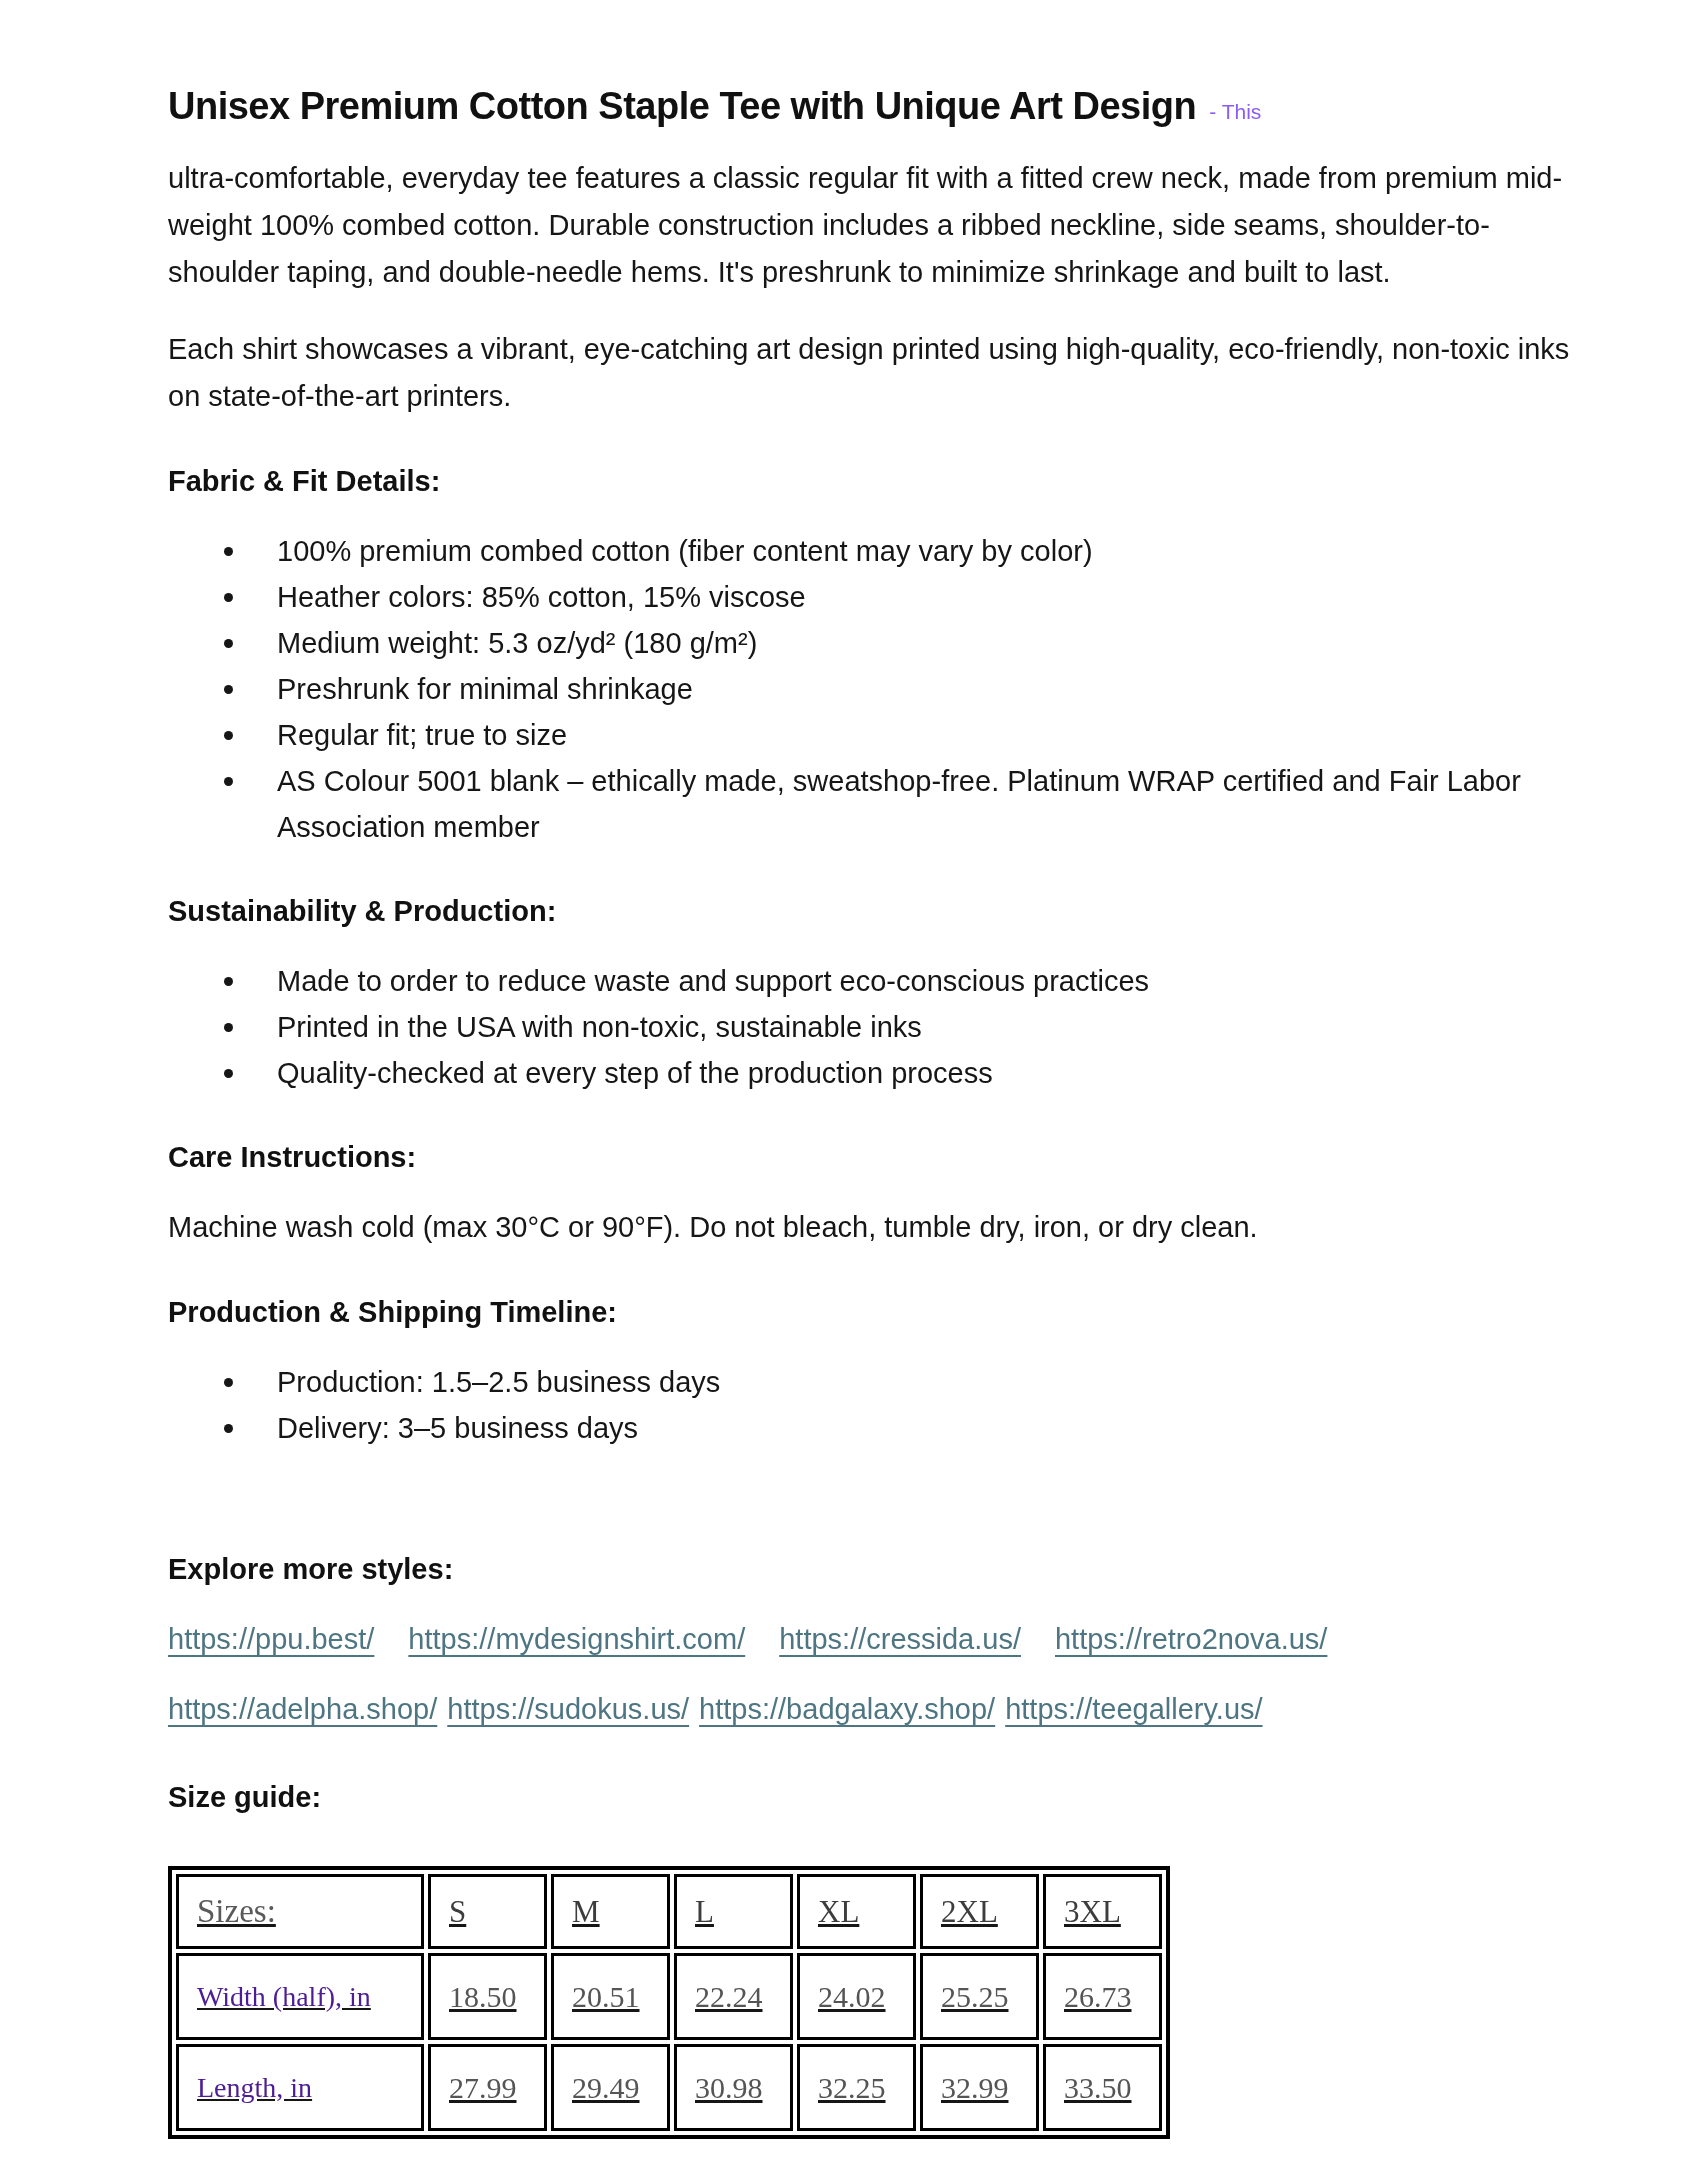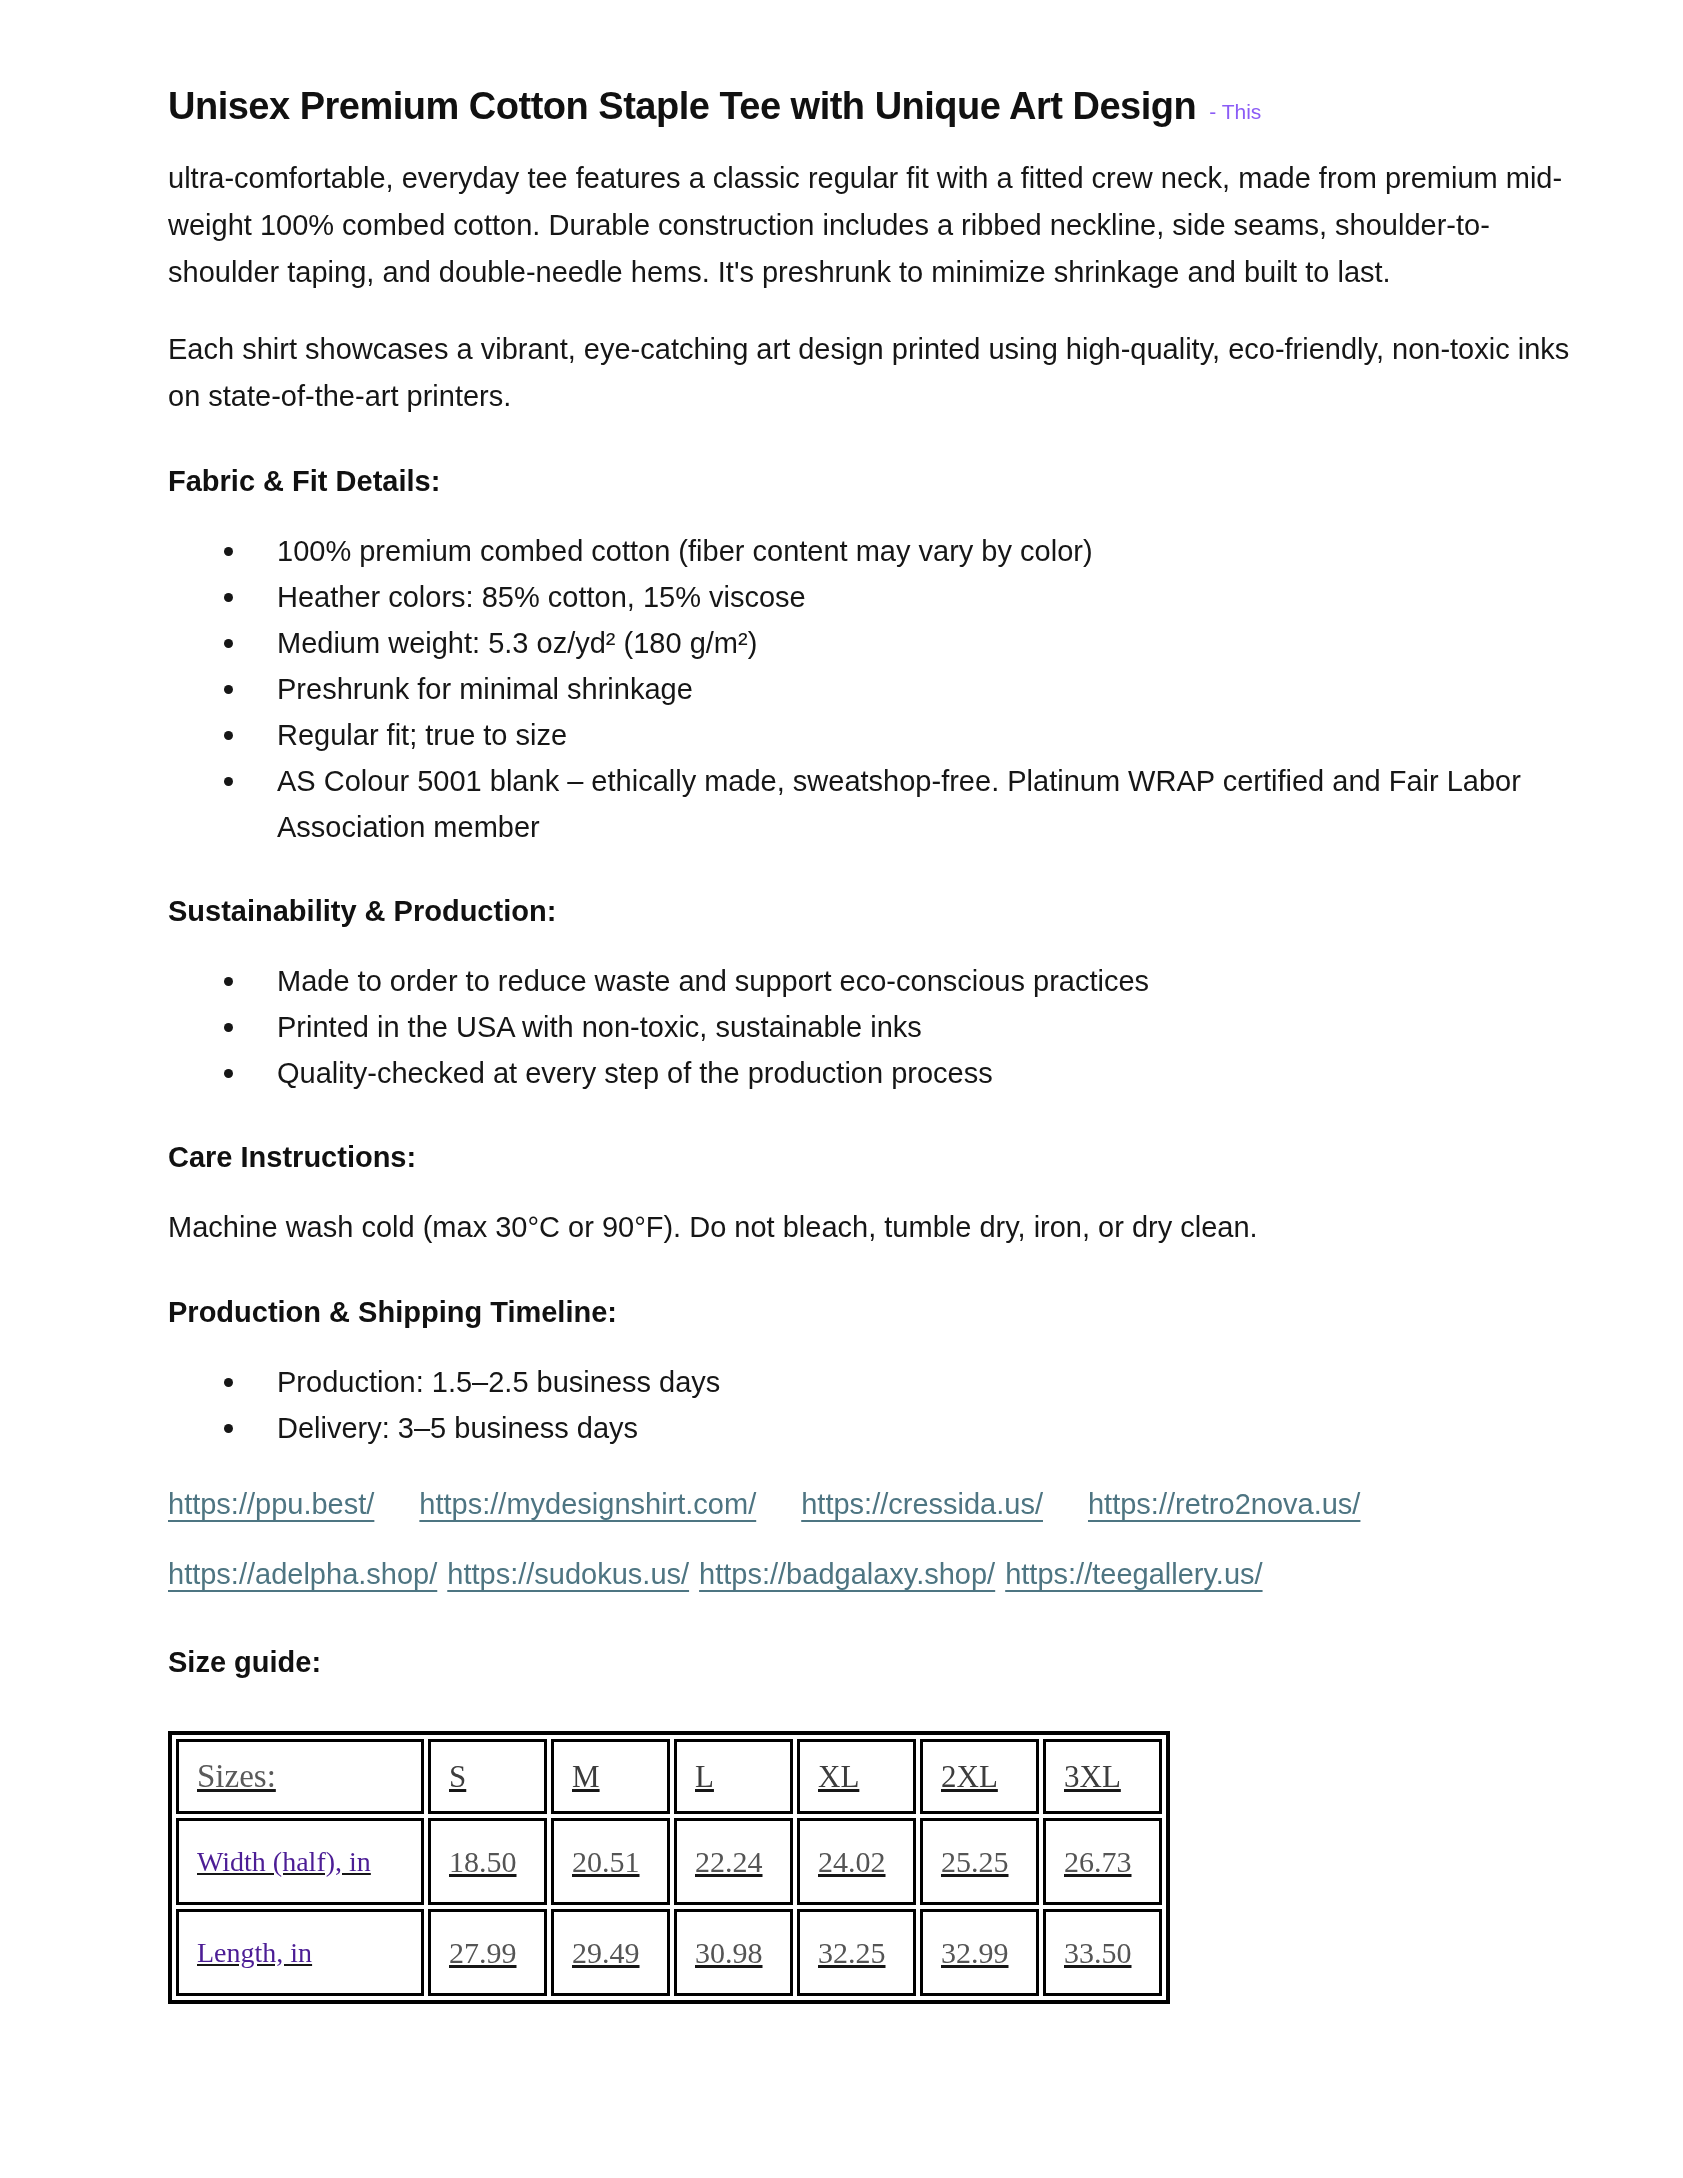--- a/index.html
+++ b/index.html
@@ -67,21 +67,21 @@
     height: 9px;
     border-radius: 50%;
     background: #161616;
   }
   h3.explore-heading { margin-top: 95px; }
   .links-row {
     display: flex;
     margin: 0 0 24px 0;
     line-height: 46px;
   }
-  .links-row.row1 { gap: 45px; }
+  .links-row.row1 { gap: 34px; }
   .links-row.row2 { gap: 10px; }
   .links-row a {
     font-size: 29px;
     color: #4e7582;
     text-decoration: underline;
     text-decoration-thickness: 2px;
     text-underline-offset: 6px;
   }
   h3.size-heading { margin-top: 42px; }
   
@@ -140,20 +140,21 @@
 
   <h3 class="section-heading">Care Instructions:</h3>
   <p class="body-text">Machine wash cold (max 30°C or 90°F). Do not bleach, tumble dry, iron, or dry clean.</p>
 
   <h3 class="section-heading">Production &amp; Shipping Timeline:</h3>
   <ul class="bullet-list">
     <li>Production: 1.5–2.5 business days</li>
     <li>Delivery: 3–5 business days</li>
   </ul>
 
+  <h3 class="section-heading explore-heading">Explore more styles:</h3>
   <p class="links-row row1">
     <a href="#">https://ppu.best/</a>
     <a href="#">https://mydesignshirt.com/</a>
     <a href="#">https://cressida.us/</a>
     <a href="#">https://retro2nova.us/</a>
   </p>
   <p class="links-row row2">
     <a href="#">https://adelpha.shop/</a>
     <a href="#">https://sudokus.us/</a>
     <a href="#">https://badgalaxy.shop/</a>

